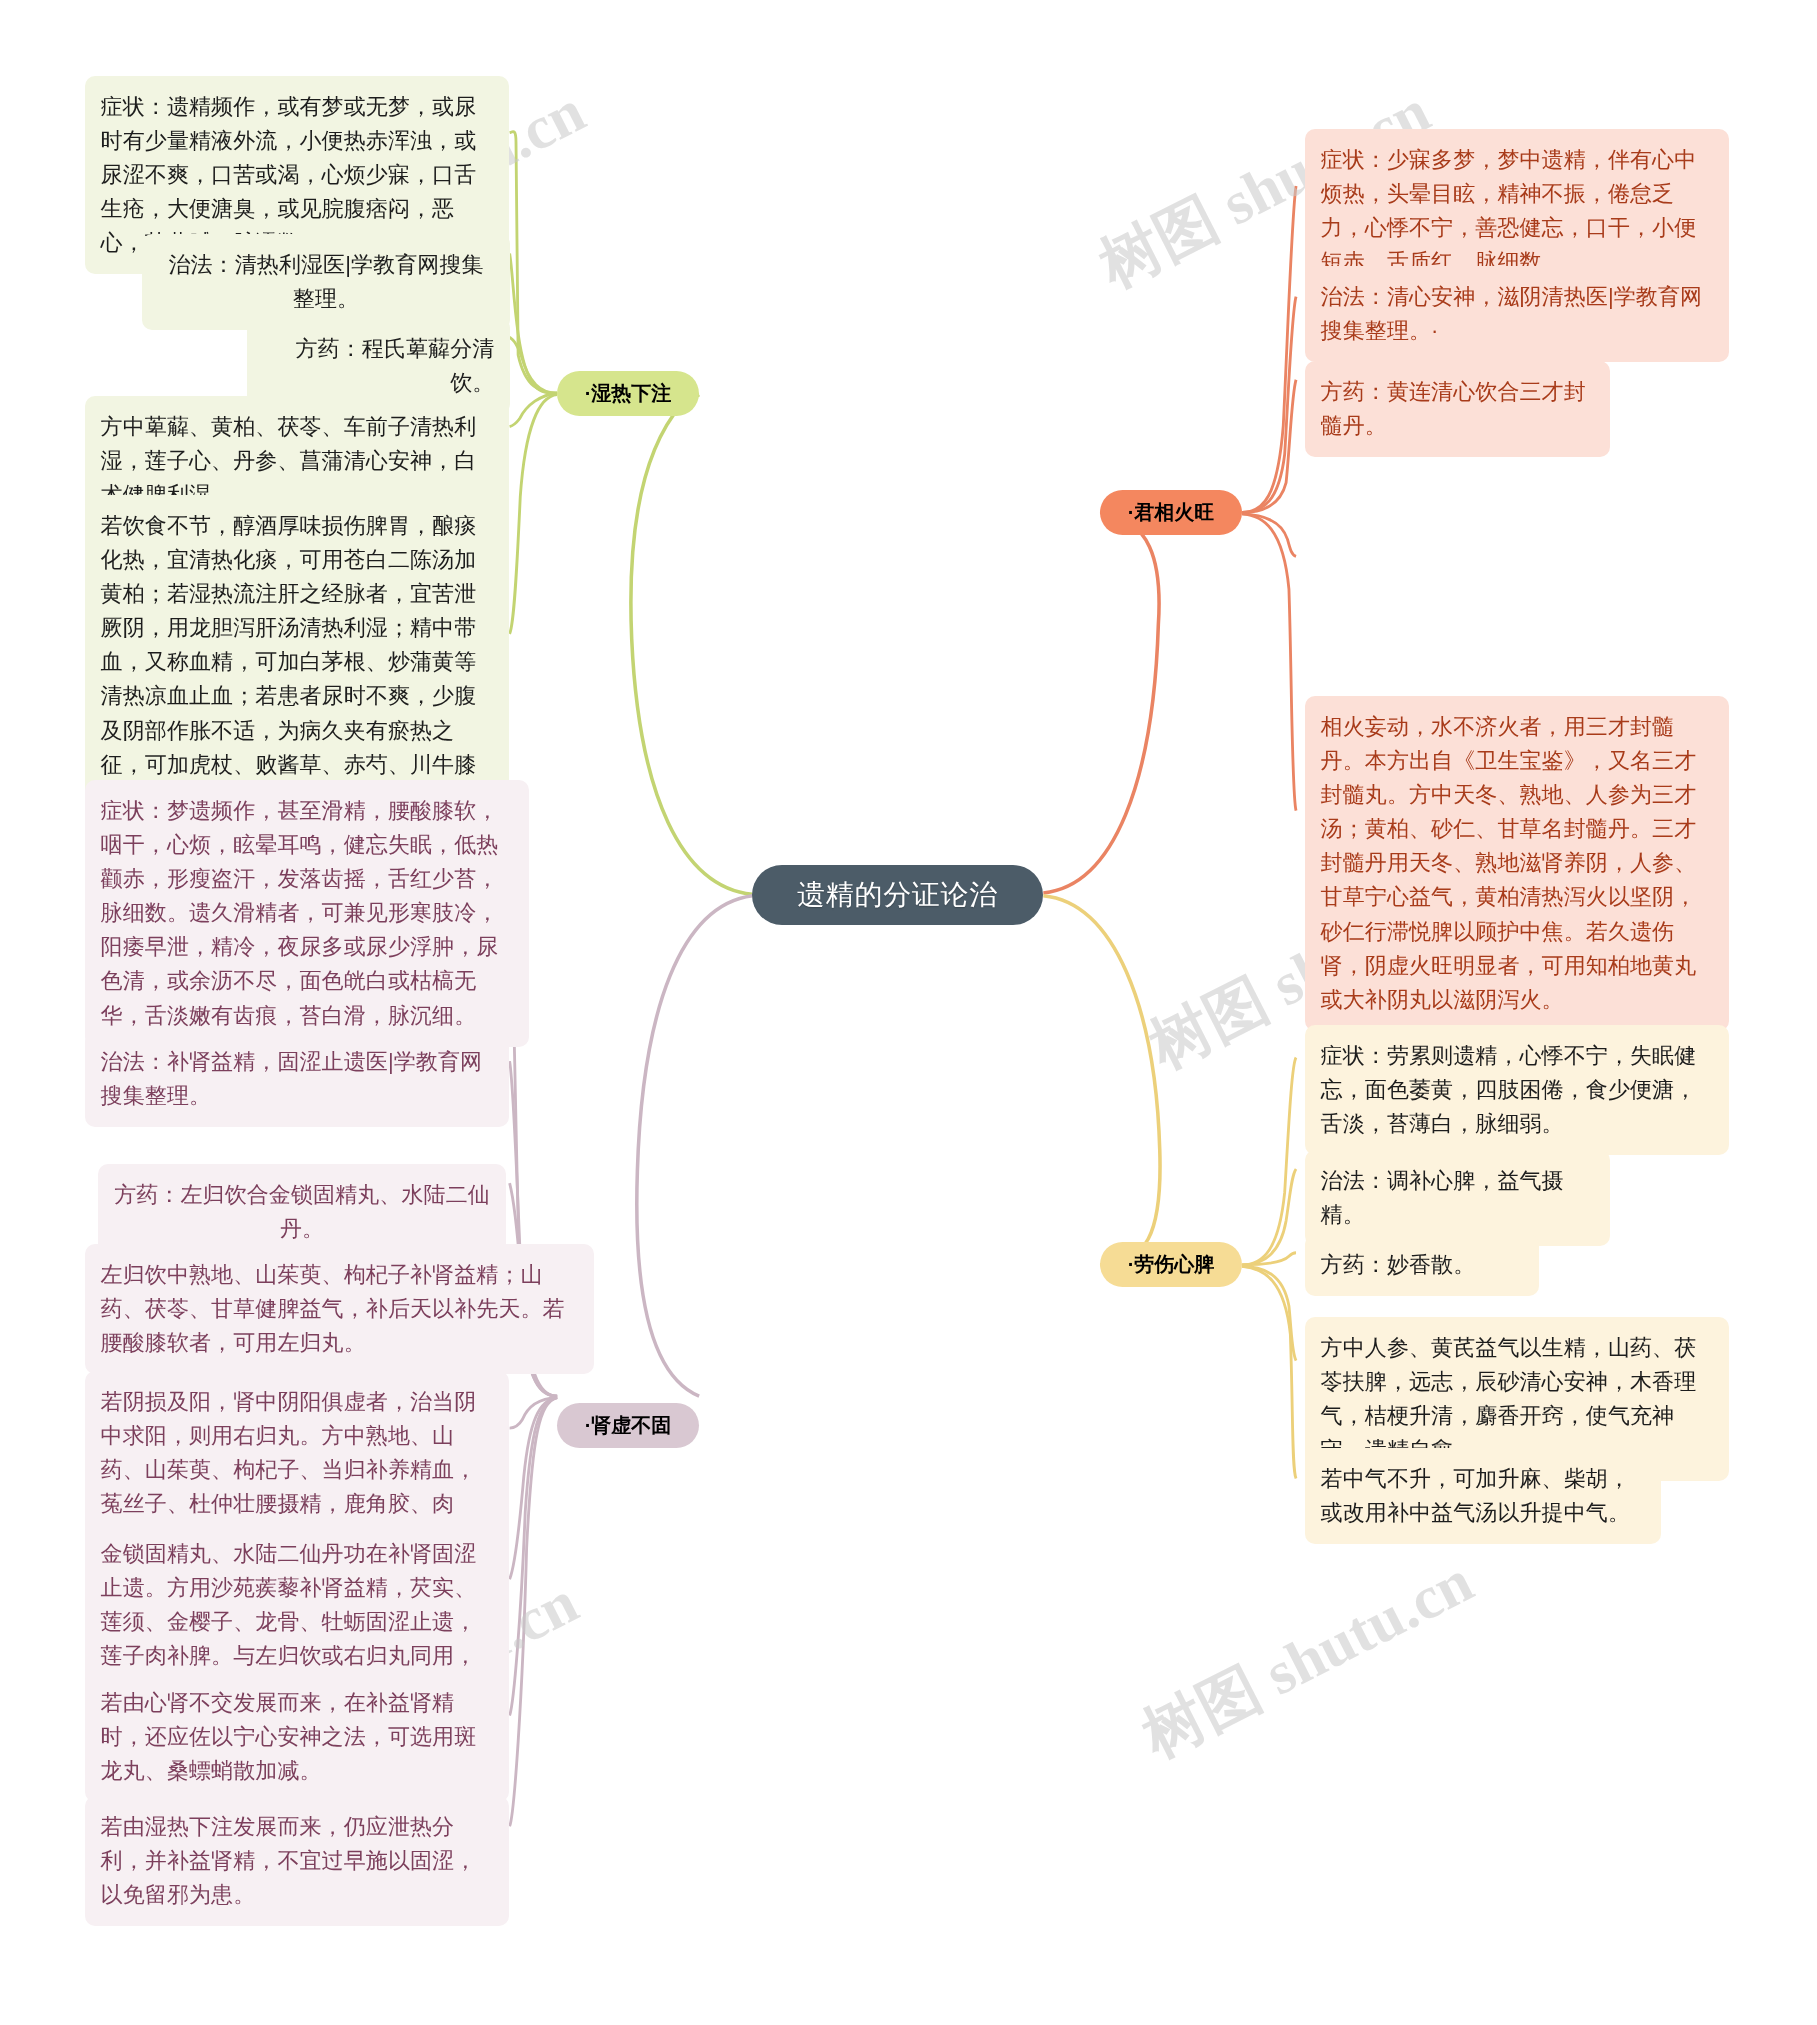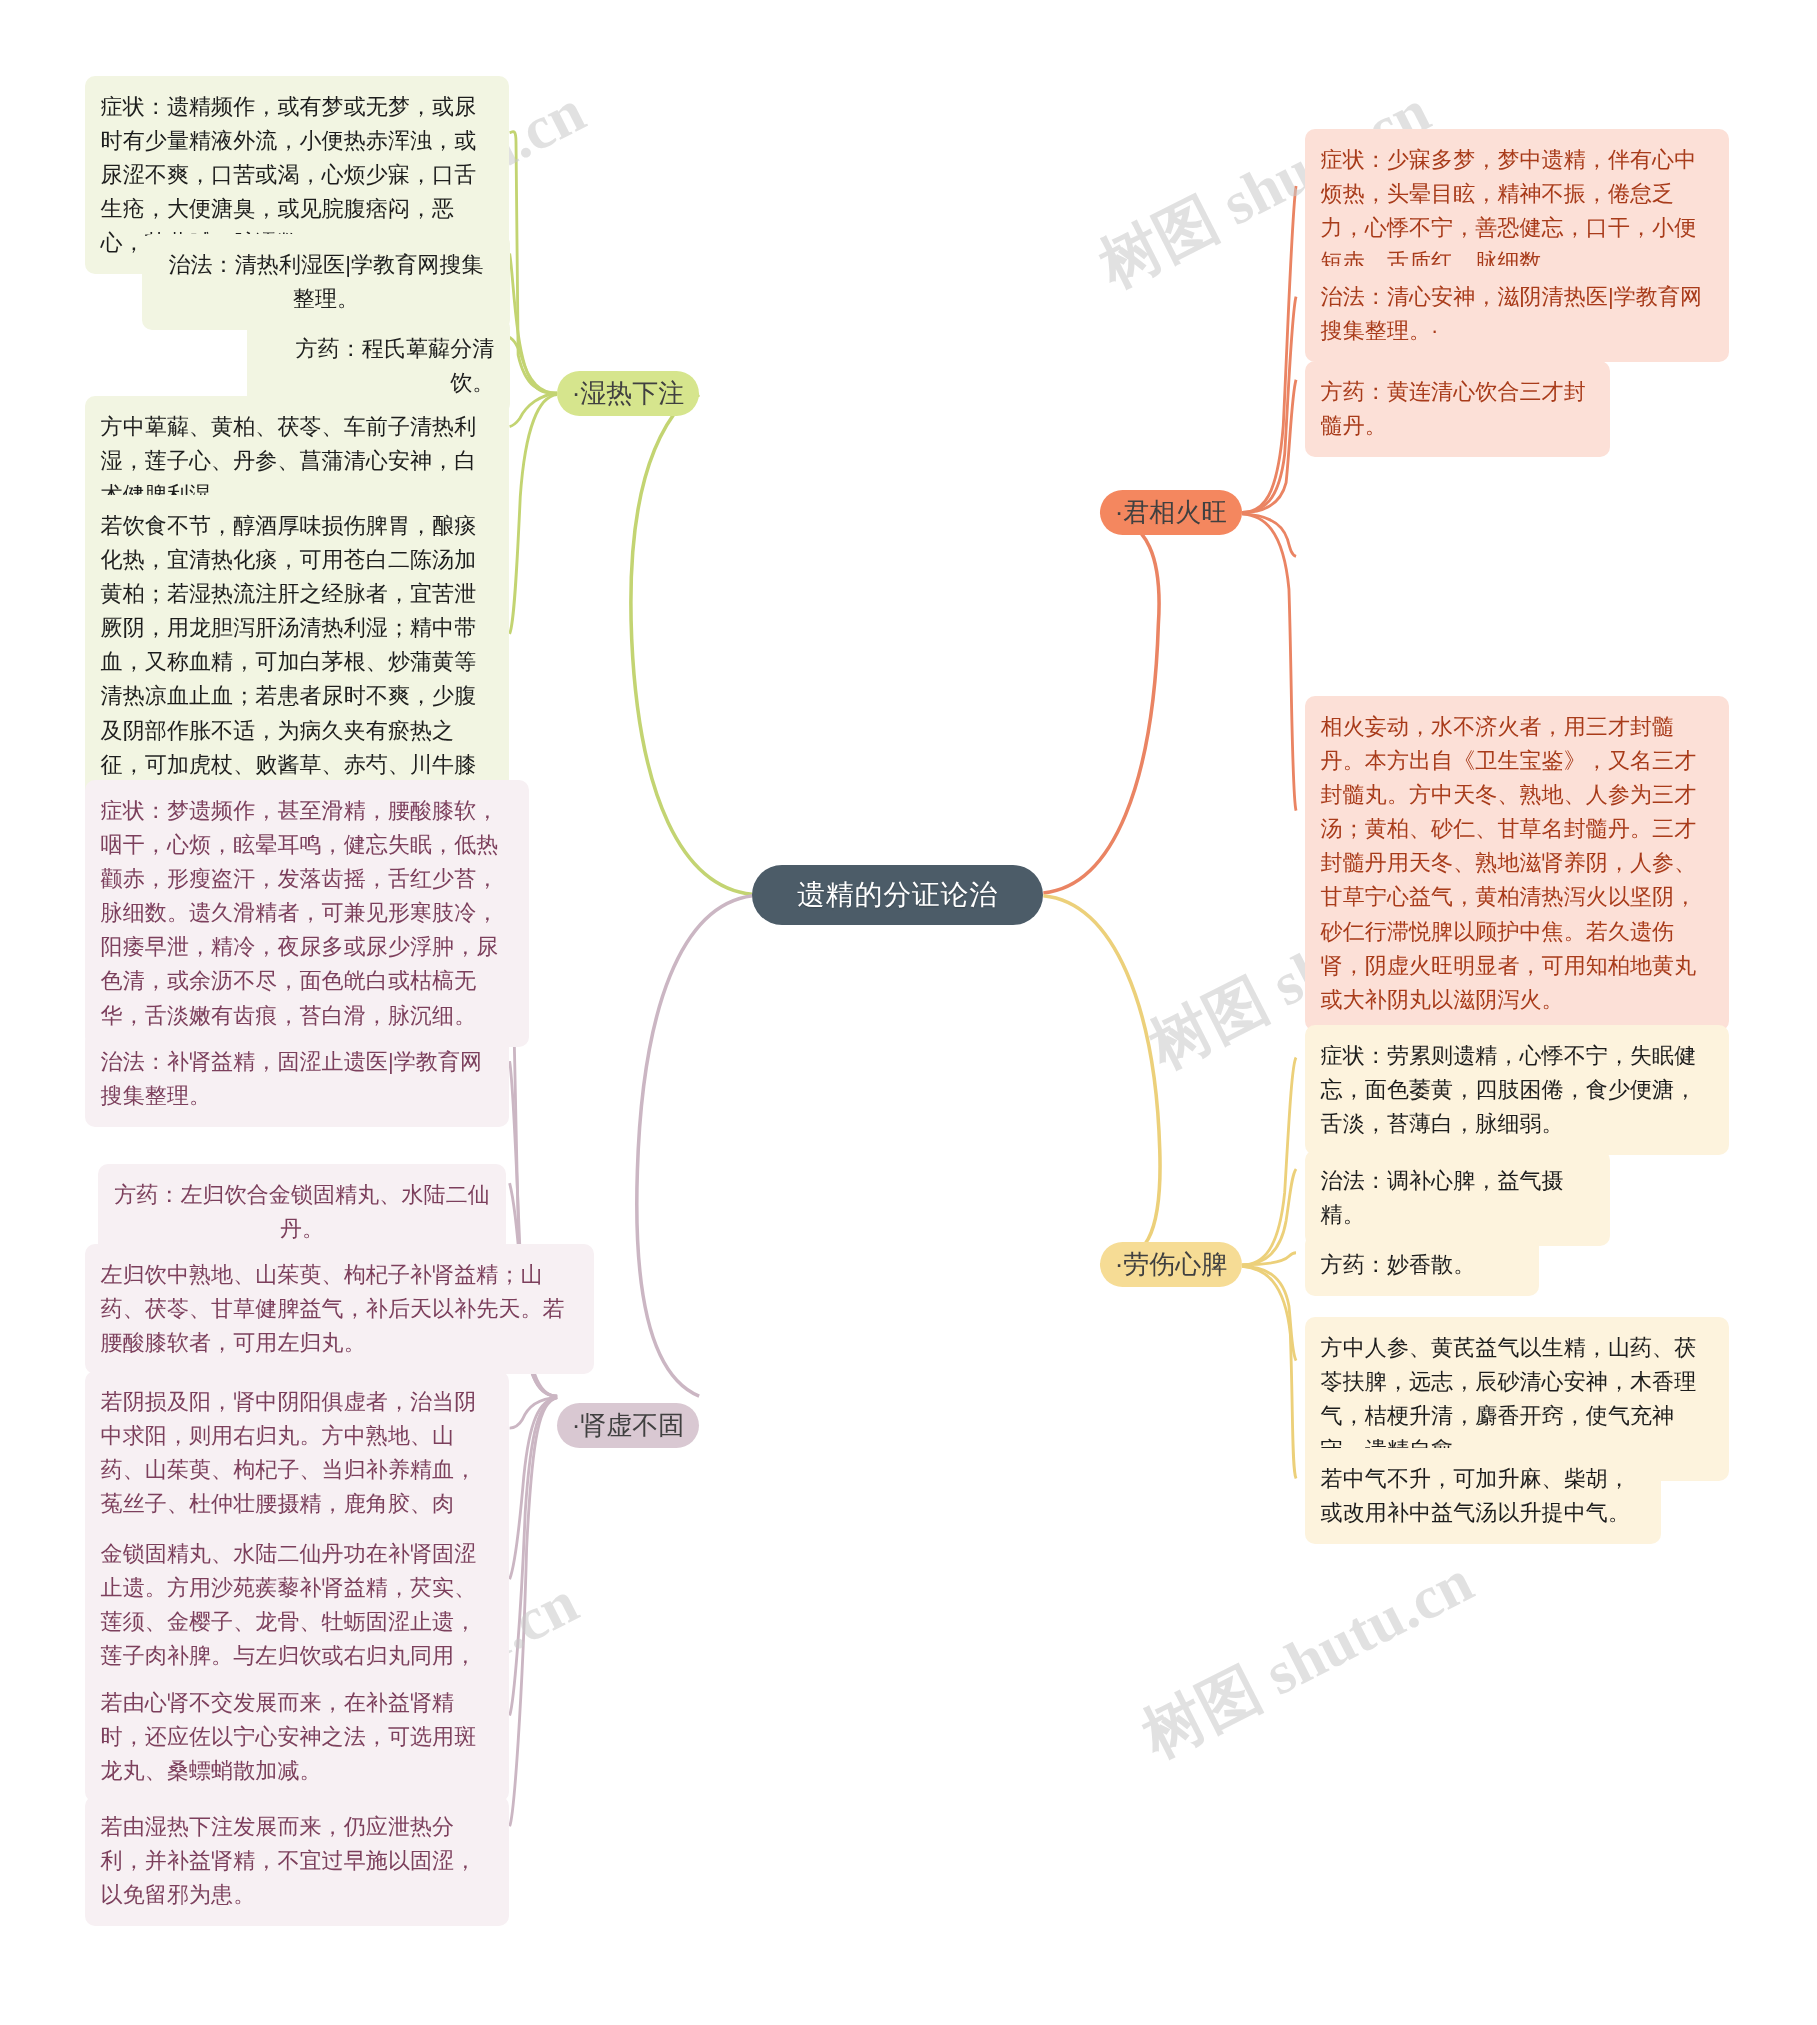--- a/index.html
+++ b/index.html
@@ -38,21 +38,21 @@
   .card.c-salmon{background:#fce0d7;color:#a83b1a;}
   .card.c-cream{background:#fdf3dd;color:#1d1d1d;}
   .card.center-txt{text-align:center;}
   .card.right-txt{text-align:right;}
 
   
   .pill{
     position:absolute;z-index:4;
     border-radius:709px;
     display:flex;align-items:center;justify-content:center;
-    font-size:26px;font-weight:normal;color:#404040;
+    font-size:20px;font-weight:bold;color:#000000;
     box-sizing:border-box;padding:0 18.5px;
     white-space:nowrap;
   }
   .pill.p-green {background:#d6e58d;}
   .pill.p-salmon{background:#f4875f;}
   .pill.p-cream {background:#f6dc95;}
   .pill.p-mauve {background:#d9c8d2;margin-top:29px;}
 
   
   #root{

